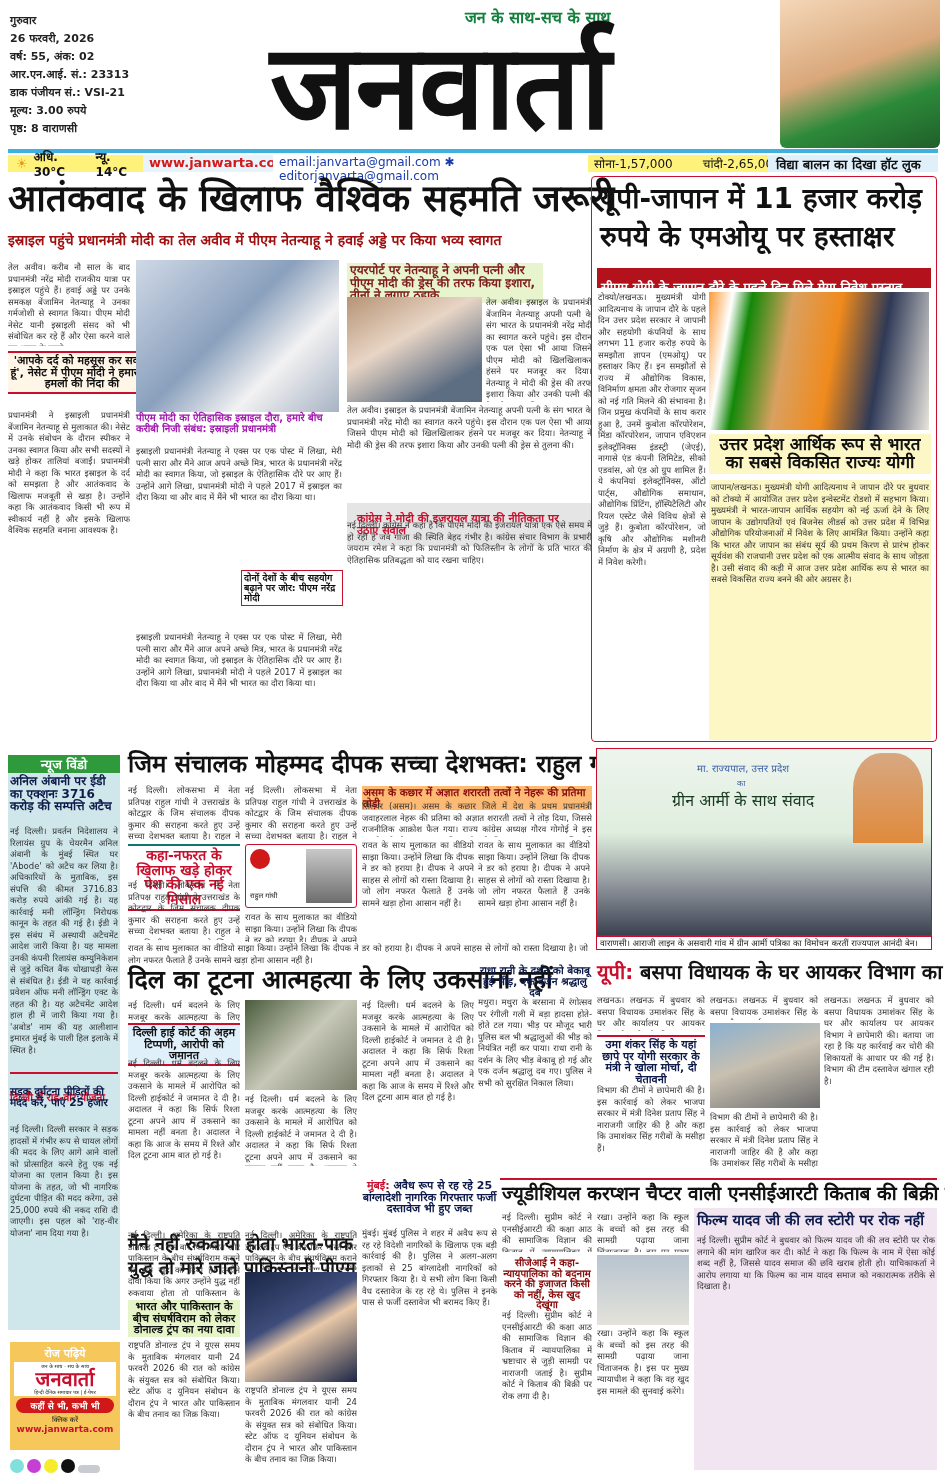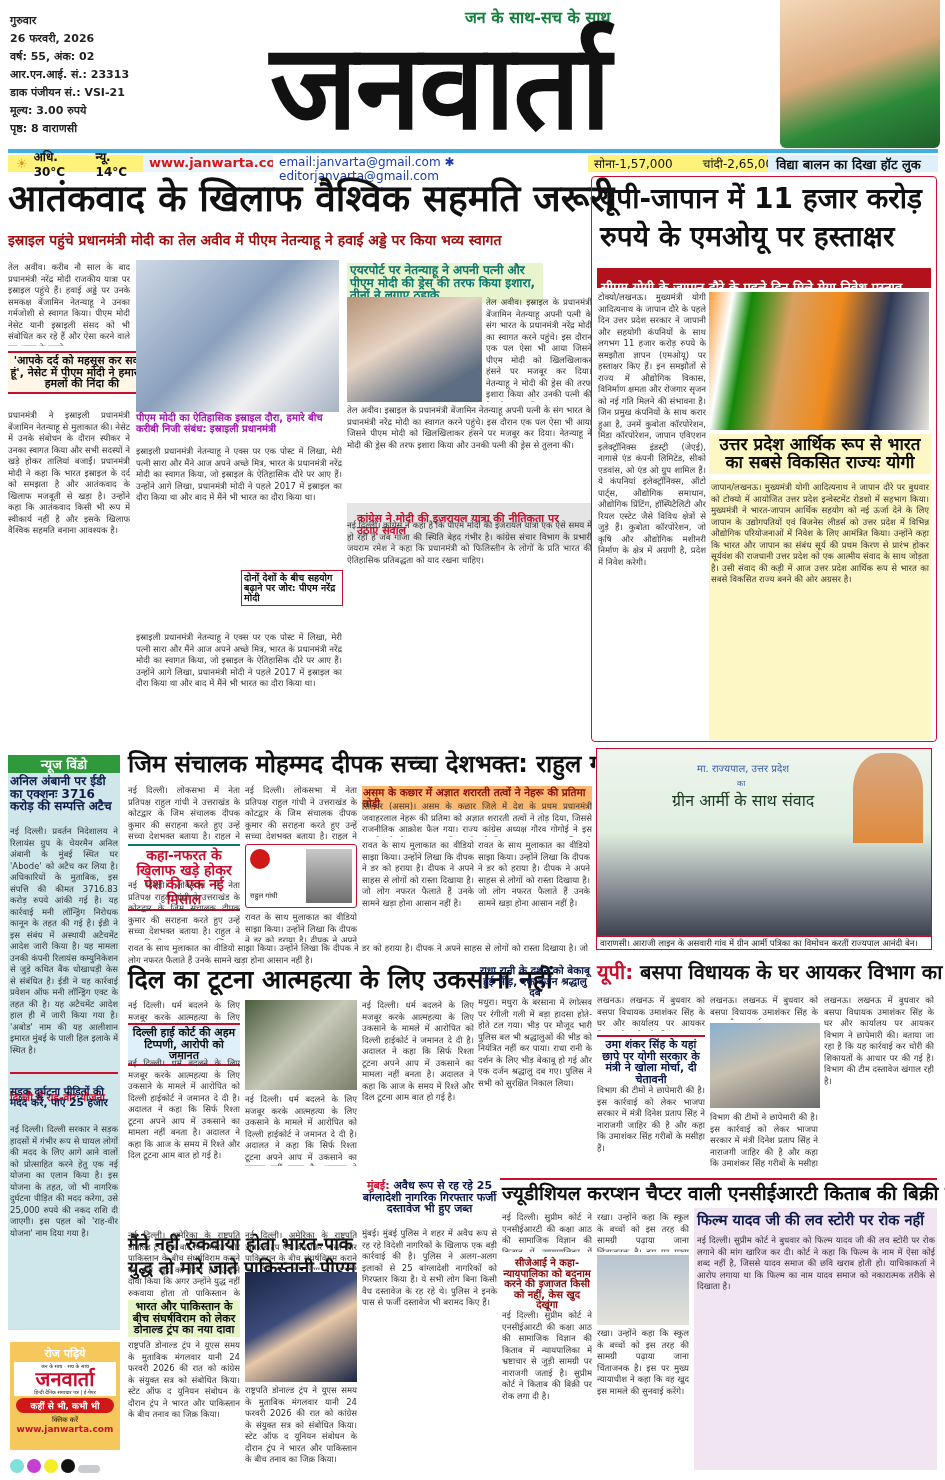--- a/index.html
+++ b/index.html
@@ -65,21 +65,21 @@
 <div class="abs body" style="left:8px;top:262px;width:122px;height:84px">तेल अवीव। करीब नौ साल के बाद प्रधानमंत्री नरेंद्र मोदी राजकीय यात्रा पर इस्राइल पहुंचे हैं। हवाई अड्डे पर उनके समकक्ष बेंजामिन नेतन्याहू ने उनका गर्मजोशी से स्वागत किया। पीएम मोदी नेसेट यानी इस्राइली संसद को भी संबोधित कर रहे हैं और ऐसा करने वाले वह भारत के पहले</div>
 <div class="abs h1 red" style="left:8px;top:351px;width:148px;font-size:11px;text-align:center;border-top:2px solid #c8102e;border-bottom:2px solid #c8102e;padding:2px 0;background:#fff6e8;color:#111">'आपके दर्द को महसूस कर सकता हूं', नेसेट में पीएम मोदी ने हमास के हमलों की निंदा की</div>
 <div class="abs body" style="left:8px;top:410px;width:122px;height:342px">प्रधानमंत्री ने इस्राइली प्रधानमंत्री बेंजामिन नेतन्याहू से मुलाकात की। नेसेट में उनके संबोधन के दौरान स्पीकर ने उनका स्वागत किया और सभी सदस्यों ने खड़े होकर तालियां बजाईं। प्रधानमंत्री मोदी ने कहा कि भारत इस्राइल के दर्द को समझता है और आतंकवाद के खिलाफ मजबूती से खड़ा है। उन्होंने कहा कि आतंकवाद किसी भी रूप में स्वीकार्य नहीं है और इसके खिलाफ वैश्विक सहमति बनाना आवश्यक है।</div>
 
 <div class="abs photo" style="left:136px;top:260px;width:203px;height:152px;background:linear-gradient(135deg,#cfd9e6,#8aa0bd 45%,#f2f2f2 70%,#a7b3c4)"></div>
 <div class="abs h1" style="left:136px;top:413px;width:206px;font-size:10px;color:#a21caf;text-align:left">पीएम मोदी का ऐतिहासिक इस्राइल दौरा, हमारे बीच करीबी निजी संबंध: इस्राइली प्रधानमंत्री</div>
 <div class="abs body" style="left:136px;top:446px;width:206px;height:182px">इस्राइली प्रधानमंत्री नेतन्याहू ने एक्स पर एक पोस्ट में लिखा, मेरी पत्नी सारा और मैंने आज अपने अच्छे मित्र, भारत के प्रधानमंत्री नरेंद्र मोदी का स्वागत किया, जो इस्राइल के ऐतिहासिक दौरे पर आए हैं। उन्होंने आगे लिखा, प्रधानमंत्री मोदी ने पहले 2017 में इस्राइल का दौरा किया था और बाद में मैंने भी भारत का दौरा किया था।</div>
 <div class="abs h1" style="left:241px;top:570px;width:102px;font-size:9.5px;color:#111;background:#fff;border:1px solid #c8102e;padding:2px">दोनों देशों के बीच सहयोग बढ़ाने पर जोर: पीएम नरेंद्र मोदी</div>
 <div class="abs body" style="left:136px;top:632px;width:206px;height:118px">इस्राइली प्रधानमंत्री नेतन्याहू ने एक्स पर एक पोस्ट में लिखा, मेरी पत्नी सारा और मैंने आज अपने अच्छे मित्र, भारत के प्रधानमंत्री नरेंद्र मोदी का स्वागत किया, जो इस्राइल के ऐतिहासिक दौरे पर आए हैं। उन्होंने आगे लिखा, प्रधानमंत्री मोदी ने पहले 2017 में इस्राइल का दौरा किया था और बाद में मैंने भी भारत का दौरा किया था।</div>
 
-<div class="abs h1" style="left:347px;top:263px;width:196px;font-size:12px;background:#e8f4cd;padding:1px 3px;color:#0f766e">एयरपोर्ट पर नेतन्याहू ने अपनी पत्नी और पीएम मोदी की ड्रेस की तरफ किया इशारा, तीनों ने लगाए ठहाके</div>
+<div class="abs h1" style="left:347px;top:263px;width:196px;font-size:12px;background:#e8f4cd;padding:1px 3px;color:#7f1d1d">एयरपोर्ट पर नेतन्याहू ने अपनी पत्नी और पीएम मोदी की ड्रेस की तरफ किया इशारा, तीनों ने लगाए ठहाके</div>
 <div class="abs photo" style="left:347px;top:297px;width:135px;height:105px;background:linear-gradient(150deg,#b69476,#e8d5c5 40%,#5e6e82 80%)"></div>
 <div class="abs body" style="left:486px;top:297px;width:106px;height:105px">तेल अवीव। इस्राइल के प्रधानमंत्री बेंजामिन नेतन्याहू अपनी पत्नी के संग भारत के प्रधानमंत्री नरेंद्र मोदी का स्वागत करने पहुंचे। इस दौरान एक पल ऐसा भी आया जिसने पीएम मोदी को खिलखिलाकर हंसने पर मजबूर कर दिया। नेतन्याहू ने मोदी की ड्रेस की तरफ इशारा किया और उनकी पत्नी की ड्रेस से तुलना की।</div>
 <div class="abs body" style="left:347px;top:405px;width:245px;height:100px">तेल अवीव। इस्राइल के प्रधानमंत्री बेंजामिन नेतन्याहू अपनी पत्नी के संग भारत के प्रधानमंत्री नरेंद्र मोदी का स्वागत करने पहुंचे। इस दौरान एक पल ऐसा भी आया जिसने पीएम मोदी को खिलखिलाकर हंसने पर मजबूर कर दिया। नेतन्याहू ने मोदी की ड्रेस की तरफ इशारा किया और उनकी पत्नी की ड्रेस से तुलना की।</div>
 <div class="abs h1 red" style="left:347px;top:503px;width:245px;font-size:11px;background:#e5e5e5;padding:10px">कांग्रेस ने मोदी की इजरायल यात्रा की नीतिकता पर उठाए सवाल</div>
 <div class="abs body" style="left:347px;top:520px;width:245px;height:232px">नई दिल्ली। कांग्रेस ने कहा है कि पीएम मोदी की इजरायल यात्रा एक ऐसे समय में हो रही है जब गाजा की स्थिति बेहद गंभीर है। कांग्रेस संचार विभाग के प्रभारी जयराम रमेश ने कहा कि प्रधानमंत्री को फिलिस्तीन के लोगों के प्रति भारत की ऐतिहासिक प्रतिबद्धता को याद रखना चाहिए।</div>
 
 <div class="abs box" style="left:591px;top:176px;width:346px;height:566px"></div>
 <div class="abs h1" style="left:600px;top:180px;width:330px;font-size:28px;line-height:38px">यूपी-जापान में 11 हजार करोड़ रुपये के एमओयू पर हस्ताक्षर</div>
 <div class="abs redband" style="left:597px;top:268px;width:334px;height:20px;font-size:13px;padding:10px 4px">सीएम योगी के जापान दौरे के पहले दिन मिले मेगा निवेश प्रस्ताव</div>
 <div class="abs body" style="left:598px;top:292px;width:108px;height:440px">टोक्यो/लखनऊ। मुख्यमंत्री योगी आदित्यनाथ के जापान दौरे के पहले दिन उत्तर प्रदेश सरकार ने जापानी और सहयोगी कंपनियों के साथ लगभग 11 हजार करोड़ रुपये के समझौता ज्ञापन (एमओयू) पर हस्ताक्षर किए हैं। इन समझौतों से राज्य में औद्योगिक विकास, विनिर्माण क्षमता और रोजगार सृजन को नई गति मिलने की संभावना है। जिन प्रमुख कंपनियों के साथ करार हुआ है, उनमें कुबोता कॉरपोरेशन, मिंडा कॉरपोरेशन, जापान एविएशन इलेक्ट्रॉनिक्स इंडस्ट्री (जेएई), नागासे एंड कंपनी लिमिटेड, सीको एडवांस, ओ एंड ओ ग्रुप शामिल हैं। ये कंपनियां इलेक्ट्रॉनिक्स, ऑटो पार्ट्स, औद्योगिक समाधान, औद्योगिक प्रिंटिंग, हॉस्पिटैलिटी और रियल एस्टेट जैसे विविध क्षेत्रों से जुड़े हैं। कुबोता कॉरपोरेशन, जो कृषि और औद्योगिक मशीनरी निर्माण के क्षेत्र में अग्रणी है, प्रदेश में निवेश करेगी।</div>

